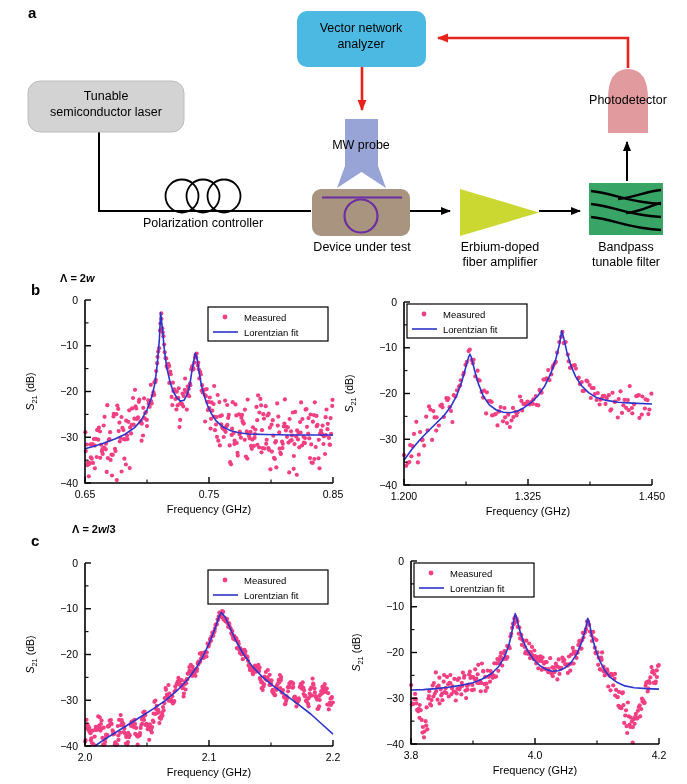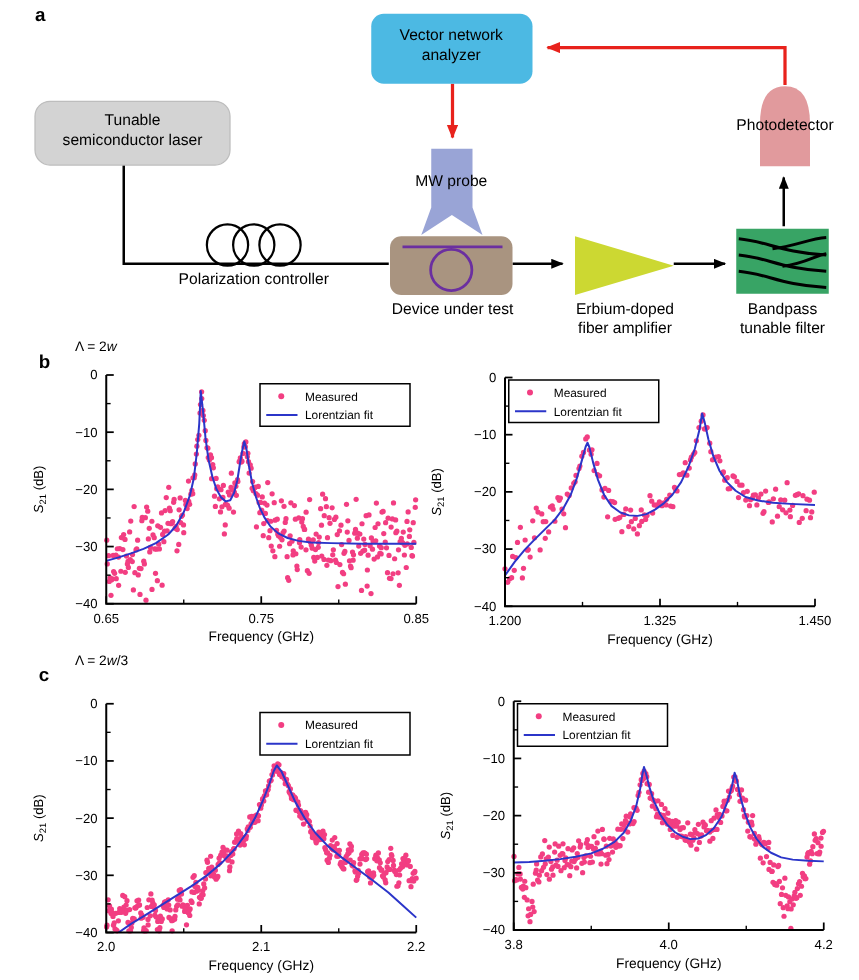--- a/index.html
+++ b/index.html
@@ -1,35 +1,35 @@
 <!DOCTYPE html>
 <html><head>
 <meta charset="utf-8">
 <style>
   html,body{margin:0;padding:0;background:#fff;}
   #fig{position:relative;width:687px;height:784px;background:#fff;overflow:hidden;
        font-family:"Liberation Sans","DejaVu Sans",sans-serif;color:#000;}
   .panel-letter{position:absolute;font-size:15px;font-weight:bold;}
-  .cond{position:absolute;font-size:11px;font-weight:400;}
+  .cond{position:absolute;font-size:11px;font-weight:700;}
   .cond i{font-style:italic;}
   #diagram{position:absolute;left:0;top:0;}
   .chart{position:absolute;width:345px;height:246px;overflow:visible;}
   svg text{font-family:"Liberation Sans","DejaVu Sans",sans-serif;fill:#000;}
 </style>
 </head>
 <body>
 
 <div id="fig">
 
   <div class="panel-letter" style="left:28px;top:4px">a</div>
   <div class="panel-letter" style="left:31px;top:281px">b</div>
   <div class="panel-letter" style="left:31px;top:532px">c</div>
 
   <div class="cond" style="left:60px;top:272px"><span>Λ = 2</span><i>w</i><span></span></div>
-  <div class="cond" style="left:60px;top:523px"><span>Λ = 2</span><i>w</i><span>/3</span></div>
+  <div class="cond" style="left:72px;top:523px"><span>Λ = 2</span><i>w</i><span>/3</span></div>
 
   <svg id="diagram" width="687" height="272" viewBox="0 0 687 272">
     <defs>
       <marker id="mk-black" markerUnits="userSpaceOnUse" markerWidth="12" markerHeight="10" refX="9" refY="4" orient="auto">
         <path d="M0,0 L10,4 L0,8 Z" fill="#000"></path>
       </marker>
       <marker id="mk-red" markerUnits="userSpaceOnUse" markerWidth="14" markerHeight="12" refX="10" refY="4.5" orient="auto">
         <path d="M0,0 L11,4.5 L0,9 Z" fill="#E8221C"></path>
       </marker>
     </defs>

